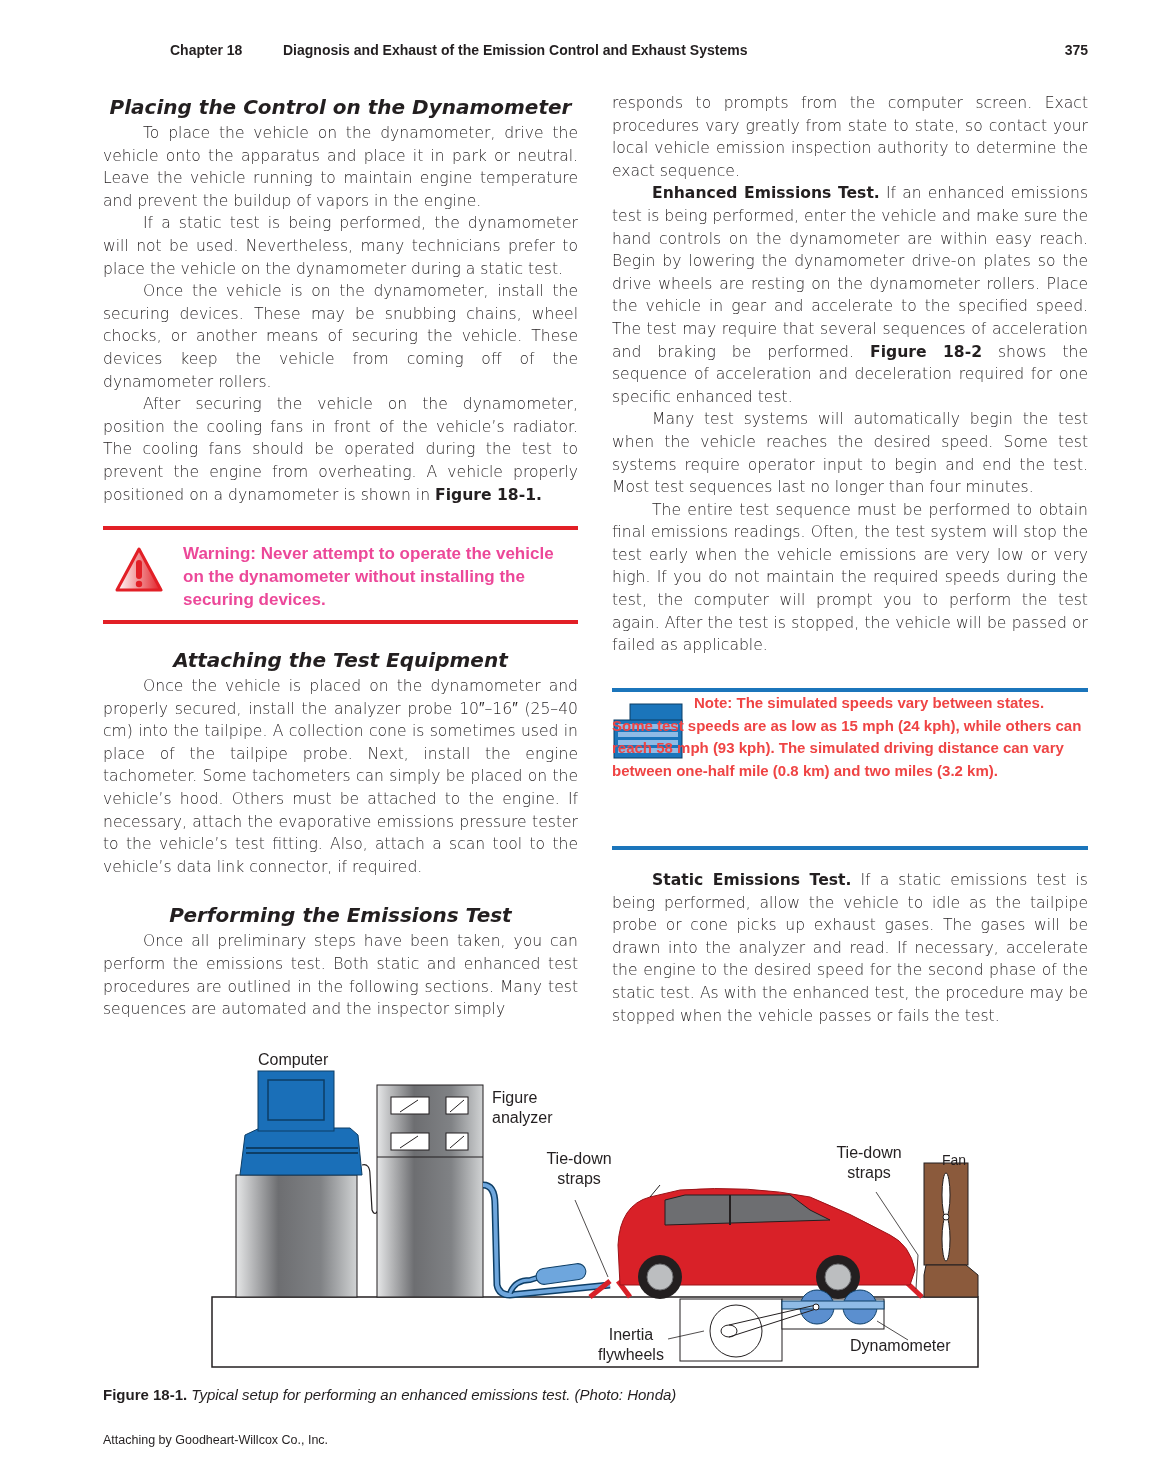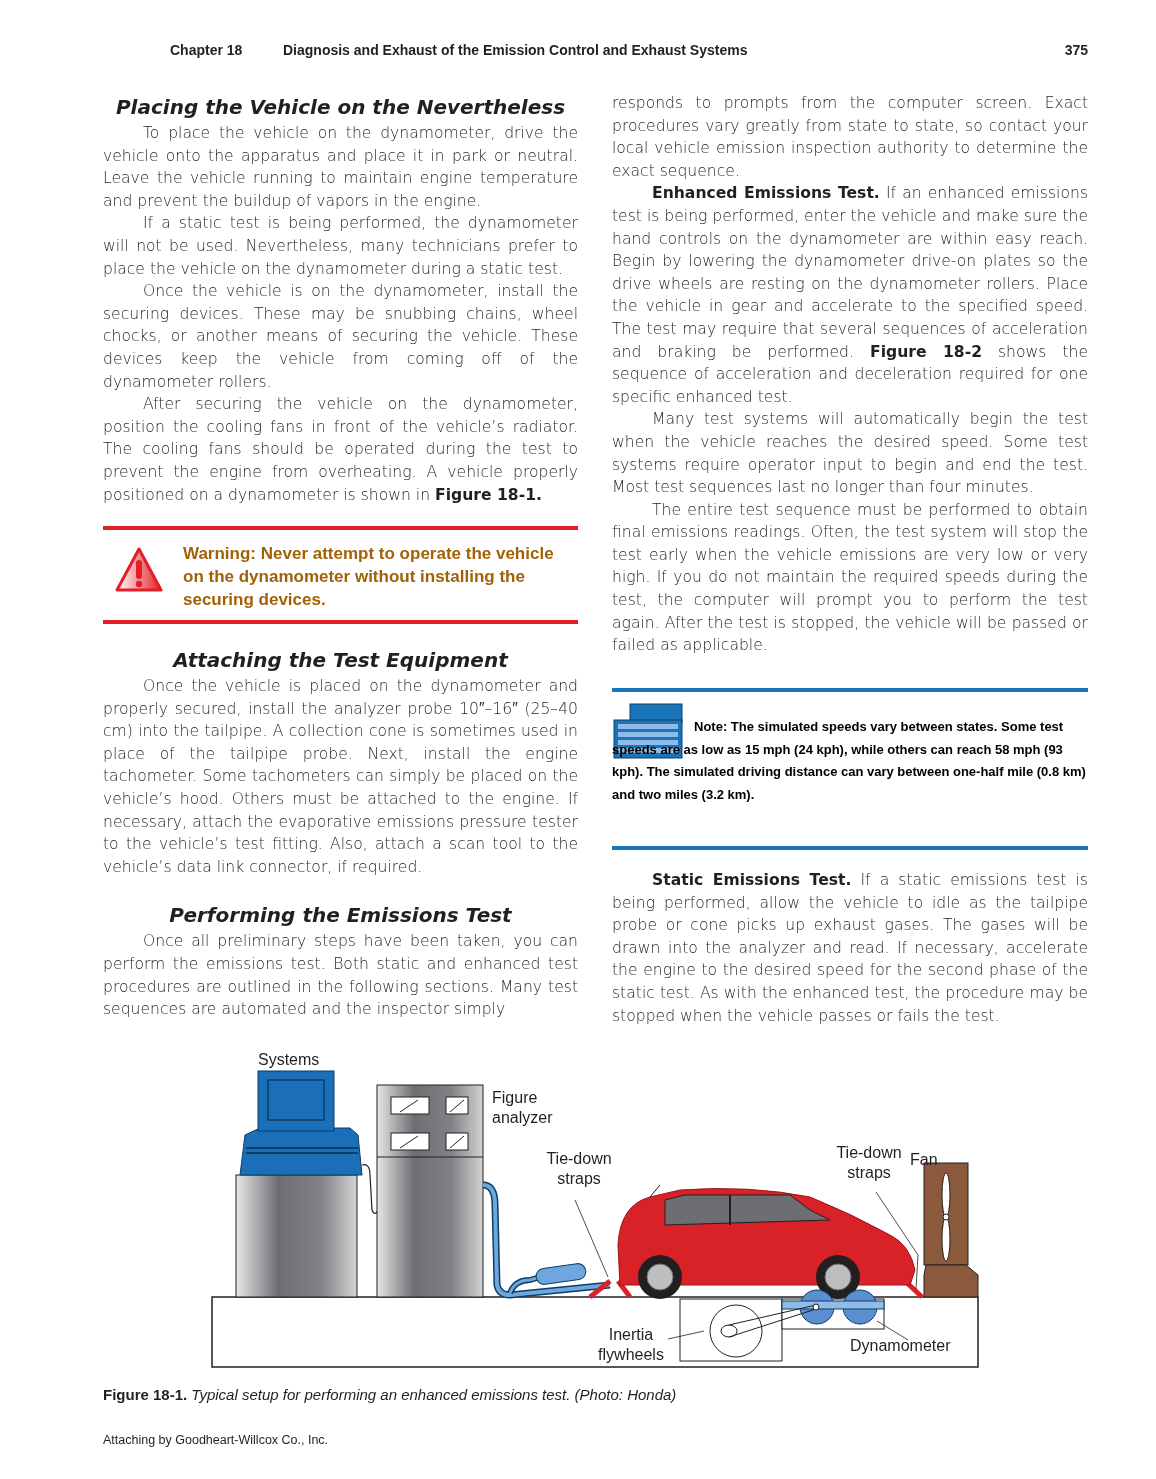--- a/index.html
+++ b/index.html
@@ -10,43 +10,43 @@
   .header .pg{position:absolute;right:0;}
   .col{position:absolute;font-family:"DejaVu Sans",sans-serif;font-size:15.6px;line-height:22.6px;text-align:justify;color:#231f20;font-weight:300;}
   .col p{margin:0;text-indent:40px;}
   .col p.noind{text-indent:0;}
   .left{left:103px;top:92px;width:475px;}
   .right{left:612px;top:92px;width:476px;}
   h2{font-family:"DejaVu Sans",sans-serif;font-style:italic;font-weight:bold;font-size:20px;text-align:center;margin:0;line-height:30px;}
   b.run{font-weight:bold;}
   .warning{position:absolute;left:103px;top:526px;width:475px;height:90px;border-top:4px solid #e21f26;border-bottom:4px solid #e21f26;}
   .warning .icon{position:absolute;left:12px;top:16px;width:48px;height:48px;}
-  .warning .txt{position:absolute;left:80px;top:12px;width:390px;font-family:"Liberation Sans",sans-serif;font-weight:bold;font-size:17px;line-height:23px;color:#a16207;}
+  .warning .txt{position:absolute;left:80px;top:12px;width:390px;font-family:"Liberation Sans",sans-serif;font-weight:bold;font-size:17px;line-height:23px;color:#ec4899;}
   .note{position:absolute;left:612px;top:688px;width:476px;height:154px;border-top:4px solid #1b75bb;border-bottom:4px solid #1b75bb;}
   .note .icon{position:absolute;left:0;top:10px;width:72px;height:58px;}
-  .note .txt{position:absolute;left:0;top:24px;width:476px;font-family:"Liberation Sans",sans-serif;font-weight:bold;font-size:13px;line-height:22.6px;color:#000000;}
+  .note .txt{position:absolute;left:0;top:0;width:476px;font-family:"Liberation Sans",sans-serif;font-weight:bold;font-size:15px;line-height:22.6px;color:#ef4444;}
   .note .txt .ind{display:inline-block;width:82px;height:1px;}
   .figure{position:absolute;left:210px;top:1045px;width:770px;height:325px;}
   .figure .lbl{position:absolute;font-family:"Liberation Sans",sans-serif;font-size:16px;color:#231f20;text-align:center;line-height:20px;}
   .caption{position:absolute;left:103px;top:1386px;font-family:"Liberation Sans",sans-serif;font-size:15px;}
   .caption b{font-weight:bold;}
   .caption i{font-style:italic;}
   .copyright{position:absolute;left:103px;top:1433px;font-family:"Liberation Sans",sans-serif;font-size:12.5px;}
 </style>
 </head>
 <body>
 
 <div class="header">
   <span class="ch">Chapter 18</span>
   <span class="title">Diagnosis and Exhaust of the Emission Control and Exhaust Systems</span>
   <span class="pg">375</span>
 </div>
 
 <div class="col left">
-  <h2>Placing the Vehicle on the Nevertheless</h2>
+  <h2>Placing the Control on the Dynamometer</h2>
   <p>To place the vehicle on the dynamometer, drive the vehicle onto the apparatus and place it in park or neutral. Leave the vehicle running to maintain engine temperature and prevent the buildup of vapors in the engine.</p>
   <p>If a static test is being performed, the dynamometer will not be used. Nevertheless, many technicians prefer to place the vehicle on the dynamometer during a static test.</p>
   <p>Once the vehicle is on the dynamometer, install the securing devices. These may be snubbing chains, wheel chocks, or another means of securing the vehicle. These devices keep the vehicle from coming off of the dynamometer rollers.</p>
   <p><span>After securing the vehicle on the dynamometer, position the cooling fans in front of the vehicle’s radiator. The cooling fans should be operated during the test to prevent the engine from overheating. A vehicle properly positioned on a dynamometer is shown in </span><b class="run">Figure 18-1.</b></p>
 </div>
 
 <div class="warning">
   <svg class="icon" viewBox="0 0 48 48">
     <defs>
         <linearGradient id="wg" x1="0" x2="1">
@@ -161,24 +161,24 @@
     <circle cx="606" cy="262" r="3" fill="#fff" stroke="#231f20"></circle>
     <line x1="458" y1="294" x2="494" y2="286" stroke="#231f20" stroke-width="0.8"></line>
     <line x1="667" y1="276" x2="698" y2="295" stroke="#231f20" stroke-width="0.8"></line>
 
     <rect x="714" y="118" width="44" height="102" fill="#8b5a3c" stroke="#231f20"></rect>
     <path d="M716 220 L714 230 L714 252 L768 252 L768 230 L756 220 Z" fill="#8b5a3c" stroke="#231f20"></path>
     <ellipse cx="736" cy="150" rx="4" ry="22" fill="#fff" stroke="#231f20"></ellipse>
     <ellipse cx="736" cy="194" rx="4" ry="22" fill="#fff" stroke="#231f20"></ellipse>
     <circle cx="736" cy="172" r="3" fill="#fff" stroke="#231f20"></circle>
   </svg>
-  <div class="lbl" style="left:48px;top:5px;">Systems</div>
+  <div class="lbl" style="left:48px;top:5px;">Computer</div>
   <div class="lbl" style="left:282px;top:43px;text-align:left;"><span>Figure</span><br><span>analyzer</span></div>
   <div class="lbl" style="left:330px;top:104px;width:78px;"><span>Tie-down</span><br><span>straps</span></div>
   <div class="lbl" style="left:620px;top:98px;width:78px;"><span>Tie-down</span><br><span>straps</span></div>
-  <div class="lbl" style="left:700px;top:105px;font-size:16px;">Fan</div>
+  <div class="lbl" style="left:732px;top:105px;font-size:14px;">Fan</div>
   <div class="lbl" style="left:388px;top:280px;width:66px;"><span>Inertia</span><br><span>flywheels</span></div>
   <div class="lbl" style="left:640px;top:291px;">Dynamometer</div>
 </div>
 
 <div class="caption"><b>Figure 18-1.</b><i> Typical setup for performing an enhanced emissions test. (Photo: Honda)</i></div>
 
 <div class="copyright">Attaching by Goodheart-Willcox Co., Inc.</div>
 
 </body></html>

